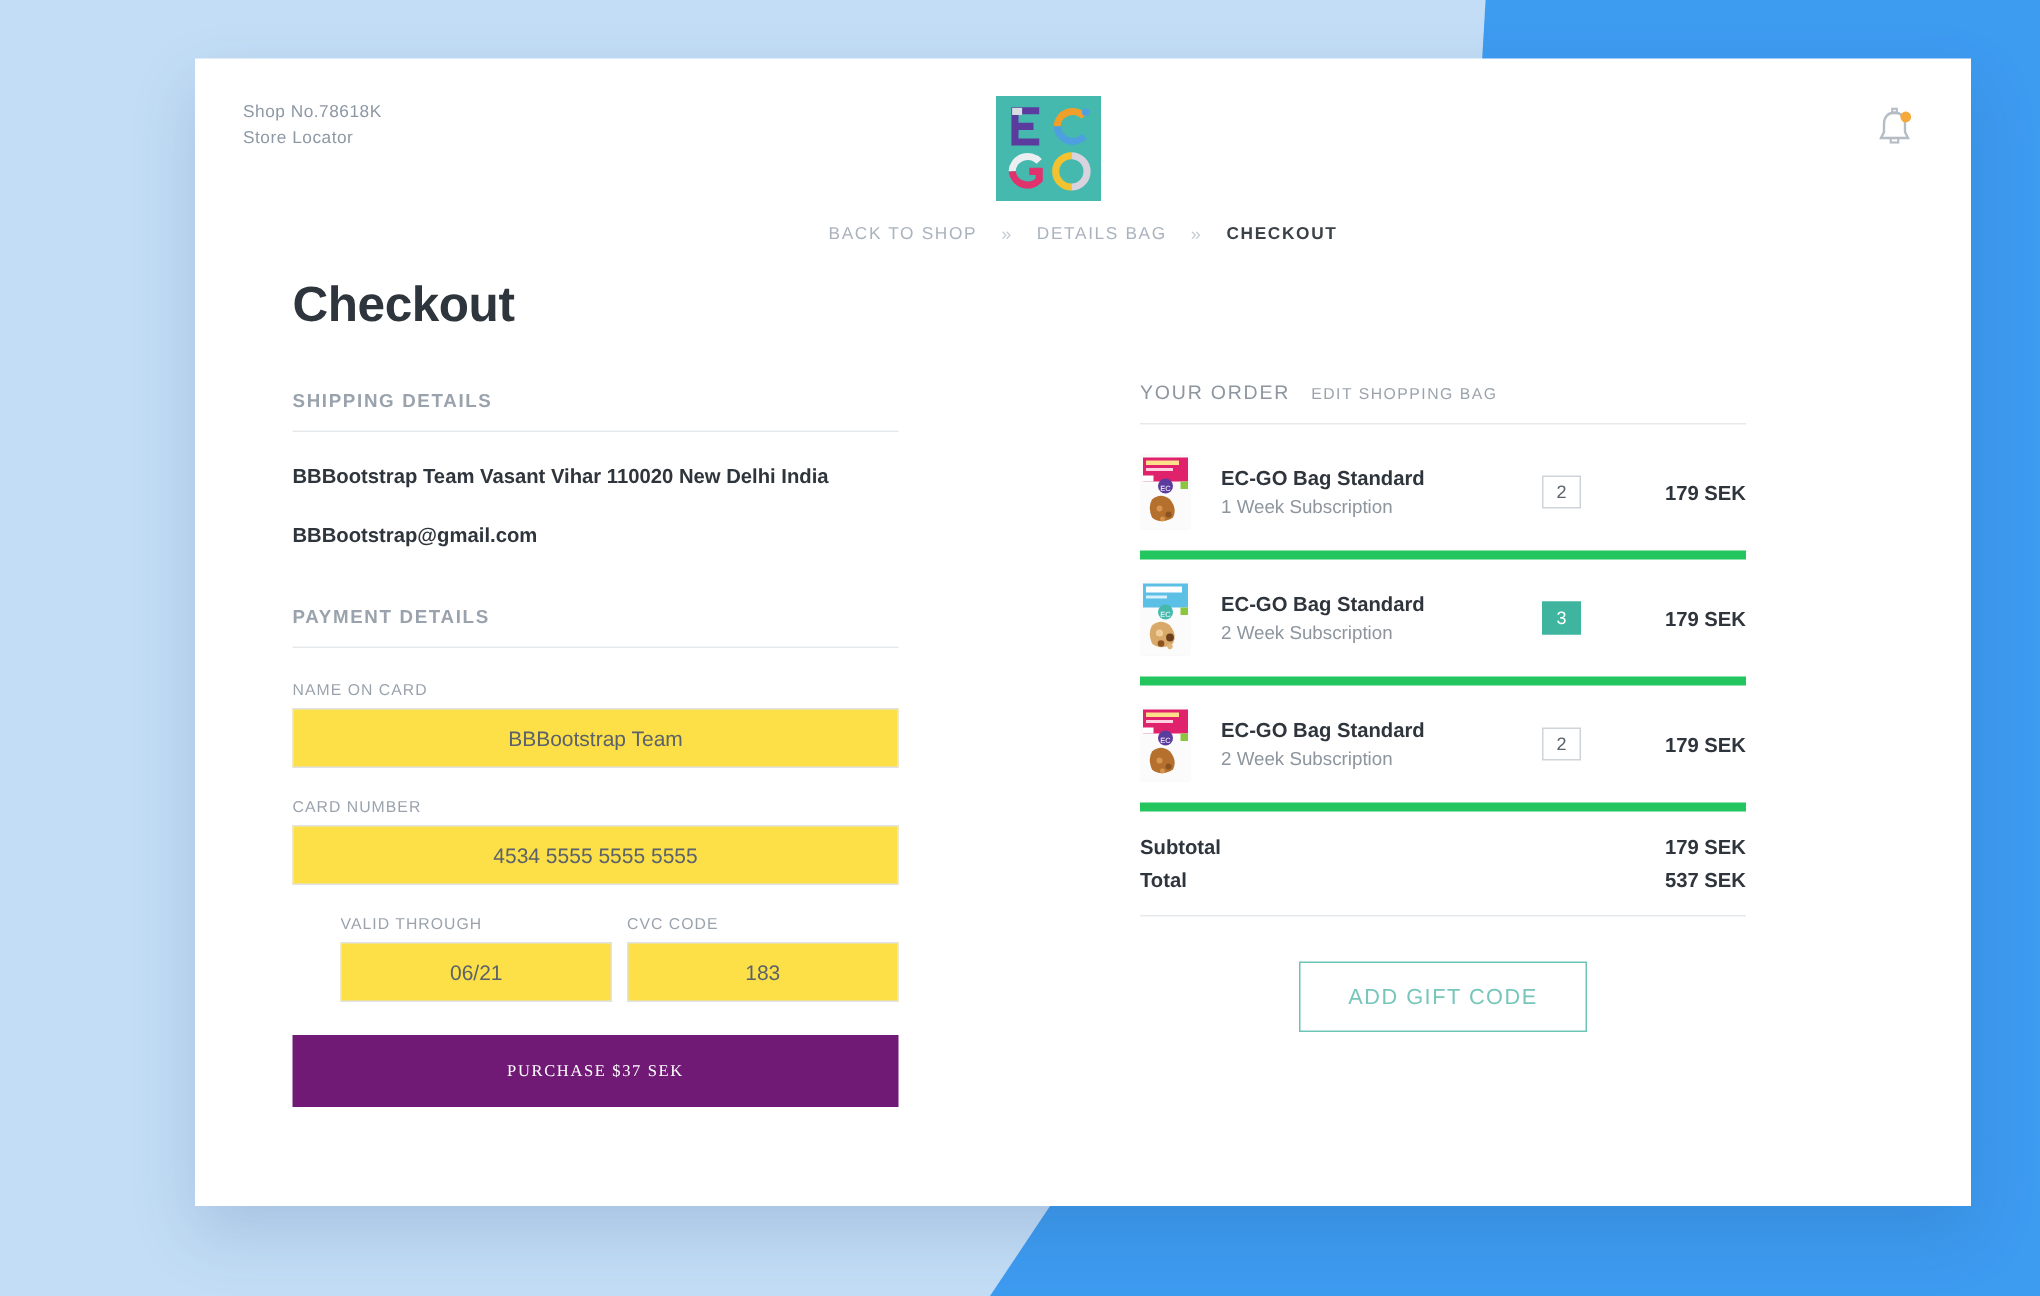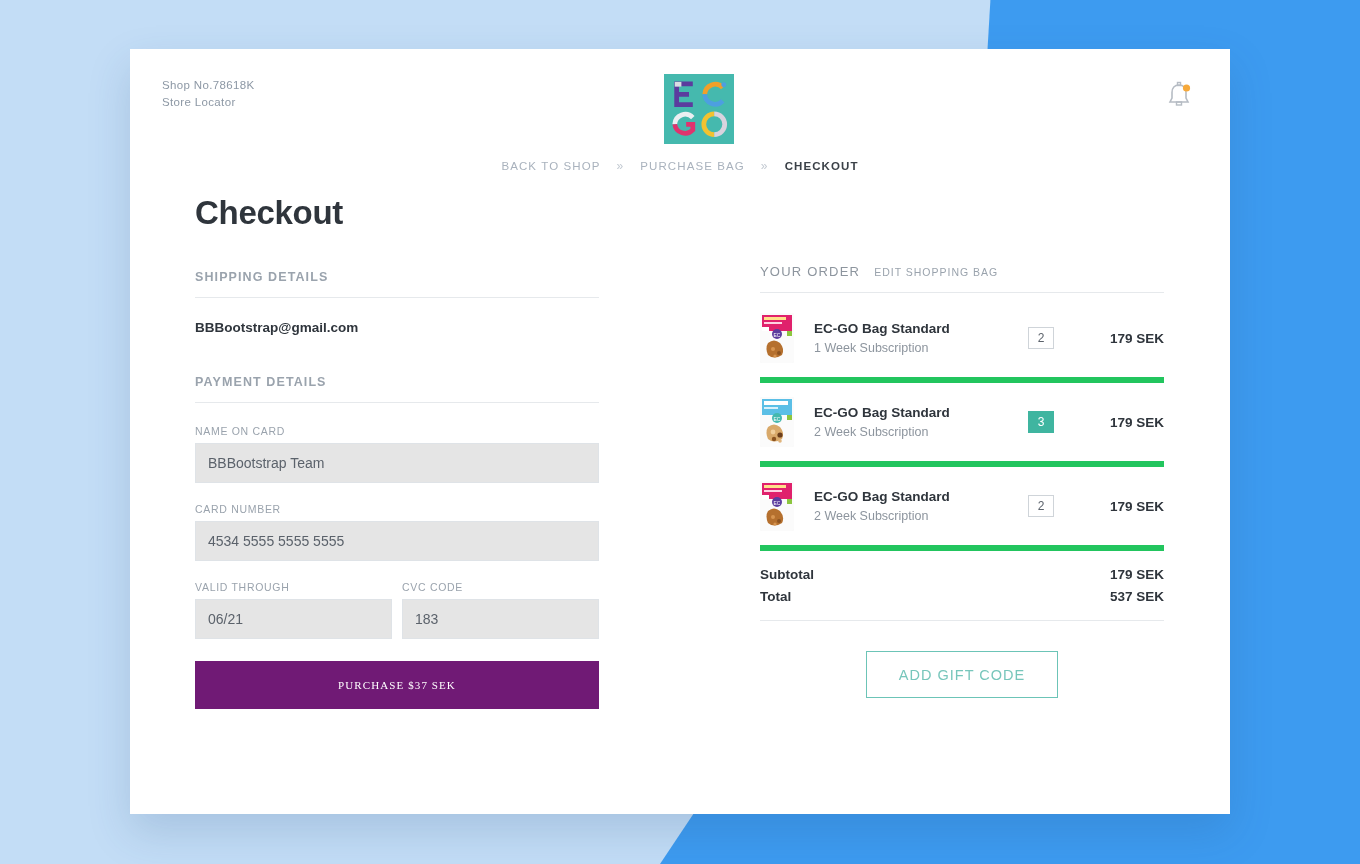--- a/index.html
+++ b/index.html
@@ -24,22 +24,22 @@
     background:#3d9bf0;
     clip-path: polygon(10% 0, 100% 0, 100% 100%, 0% 100%);
   }
   .bg-blue-arc {
     position:absolute; top:-120px; right:-120px;
     width:520px; height:760px; border-radius:50%;
     background:#4aa3f2; opacity:.55;
   }
   
   .card {
-    position:absolute; left:130px; top:49px;
-    width:1100px; height:765px;
+    position:absolute; left:130px; top:39px;
+    width:1184px; height:765px;
     background:#ffffff;
     box-shadow: 0 18px 40px rgba(40,80,130,.18);
     z-index: 5;
   }
   
   .shop-info {
     position:absolute; left:32px; top:28px;
     font-size:11.5px; color:#8d98a5; line-height:1.5; letter-spacing:.35px;
   }
   .shop-info div { cursor:pointer; }
@@ -75,26 +75,26 @@
     font-size:12.5px; color:#9aa3ad; letter-spacing:1.1px;
     padding-bottom:13px; border-bottom:1px solid #e6e9ec; margin-bottom:22px;font-weight:bold;
   }
   .addr-line { font-size:13.5px; font-weight:bold; color:#2f353c; margin-bottom:24px; }
   .addr-line:last-child { margin-bottom:0; }
 
   .field-label {
     font-size:10.5px; color:#9aa3ad; letter-spacing:.7px; margin-bottom:6px;
   }
   .field-input {
-    width:100%; height:40px; border:1px solid #dfe3e7; background:#e5e5e5;
+    width:100%; height:40px; border:1px solid #dfe3e7; background:#fde047;
     font-size:14px; color:#5b626b; padding:0 12px;
-    font-family:"Liberation Sans", sans-serif; outline:none;
+    font-family:"Liberation Sans", sans-serif; outline:none;text-align:center;
   }
   .field-group { margin-bottom:20px; }
-  .field-row { display:flex; gap:10px; }
+  .field-row { display:flex; gap:10px;margin-left:32px; }
   .field-row .field-group { flex:1; margin-bottom:22px; }
 
   .btn-purchase {
     width:100%; height:48px; background:#701a75; border:none; color:#fff;
     font-size:11px; letter-spacing:1.1px; cursor:pointer;
     font-family:Liberation Serif, serif;
   }
   
   .order-head {
     display:flex; align-items:baseline; gap:14px;
@@ -183,29 +183,30 @@
       <path d="M13 4 C8.6 4 6 7.2 6 11.6 V17 L4 21 H22 L20 17 V11.6 C20 7.2 17.4 4 13 4 Z" fill="none" stroke="#b6bcc4" stroke-width="1.6"></path>
       <rect x="11.5" y="1.5" width="3" height="3" fill="none" stroke="#b6bcc4" stroke-width="1.4"></rect>
       <rect x="10.5" y="21" width="5" height="3" fill="none" stroke="#b6bcc4" stroke-width="1.4"></rect>
       <circle cx="20.5" cy="7" r="3.6" fill="#f6a93b"></circle>
     </svg>
   </div>
 
   <div class="breadcrumb">
     <span class="crumb">BACK TO SHOP</span>
     <span class="crumb-sep">»</span>
-    <span class="crumb">PURCHASE BAG</span>
+    <span class="crumb">DETAILS BAG</span>
     <span class="crumb-sep">»</span>
     <span class="crumb active">CHECKOUT</span>
   </div>
 
   <div class="left-col">
     <h1 class="page-title">Checkout</h1>
 
     <div class="section-label">SHIPPING DETAILS</div>
+    <div class="addr-line">BBBootstrap Team Vasant Vihar 110020 New Delhi India</div>
     <div class="addr-line">BBBootstrap@gmail.com</div>
 
     <div class="section-label" style="margin-top:40px;">PAYMENT DETAILS</div>
 
     <div class="field-group">
       <div class="field-label">NAME ON CARD</div>
       <input class="field-input" type="text" value="BBBootstrap Team" style="">
     </div>
 
     <div class="field-group">

